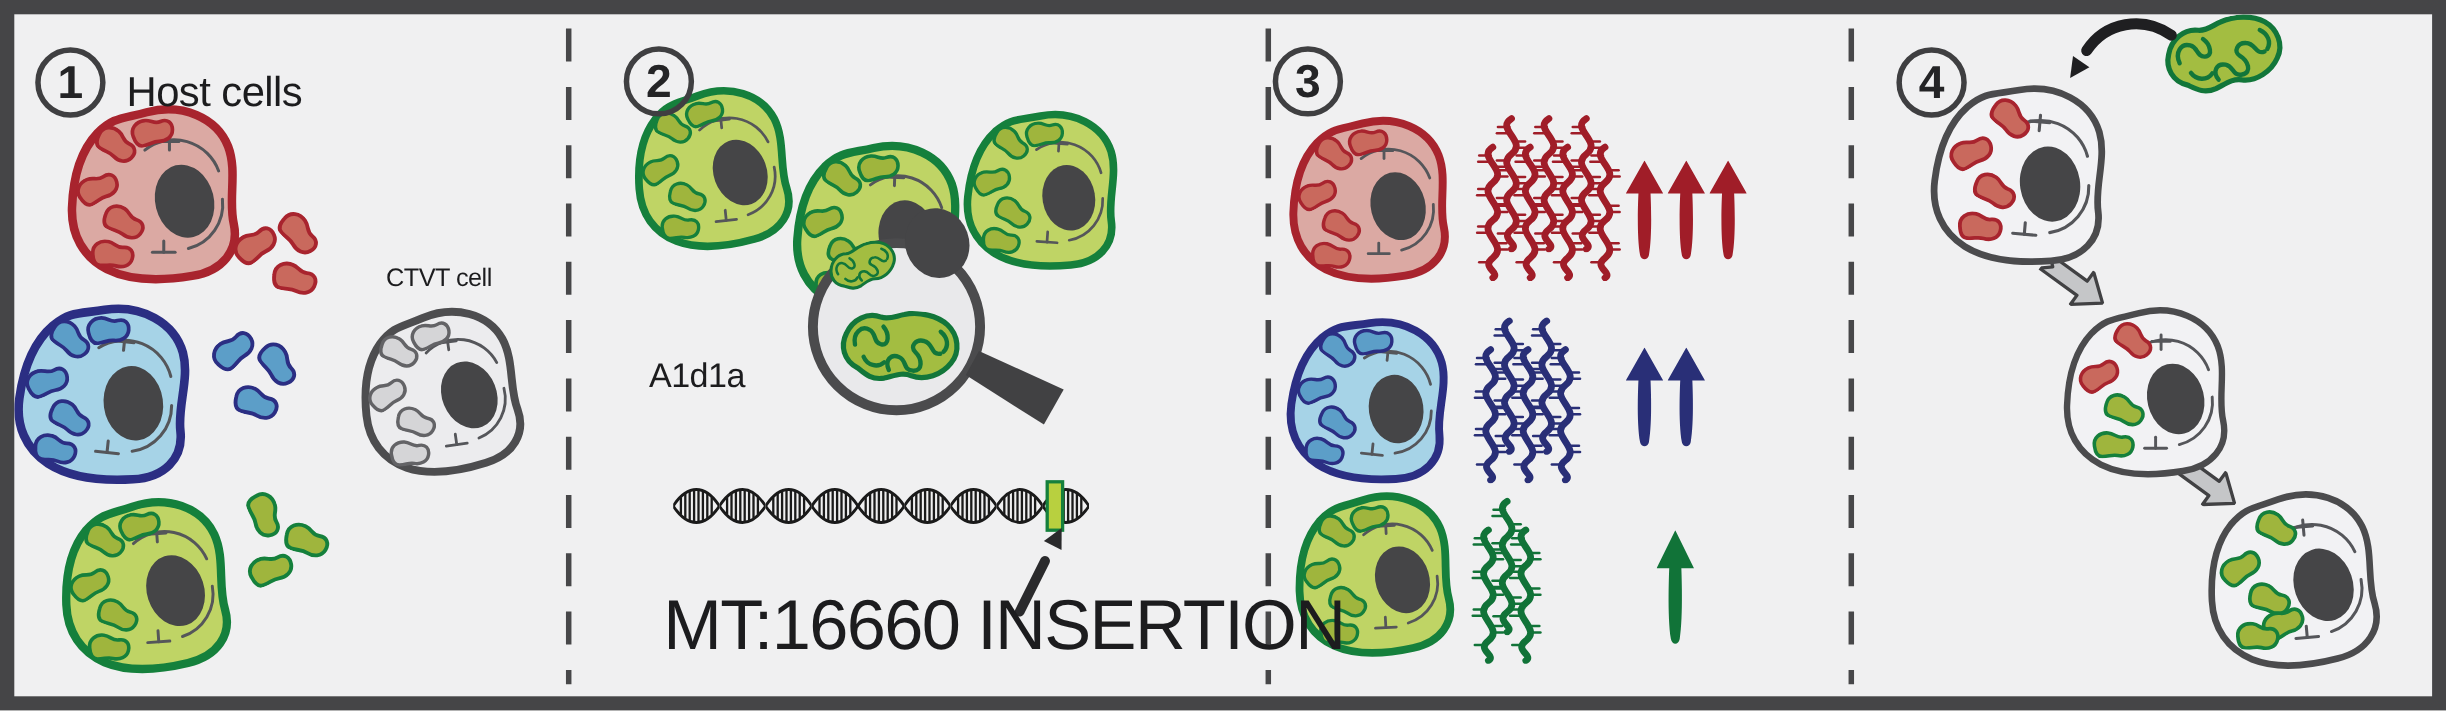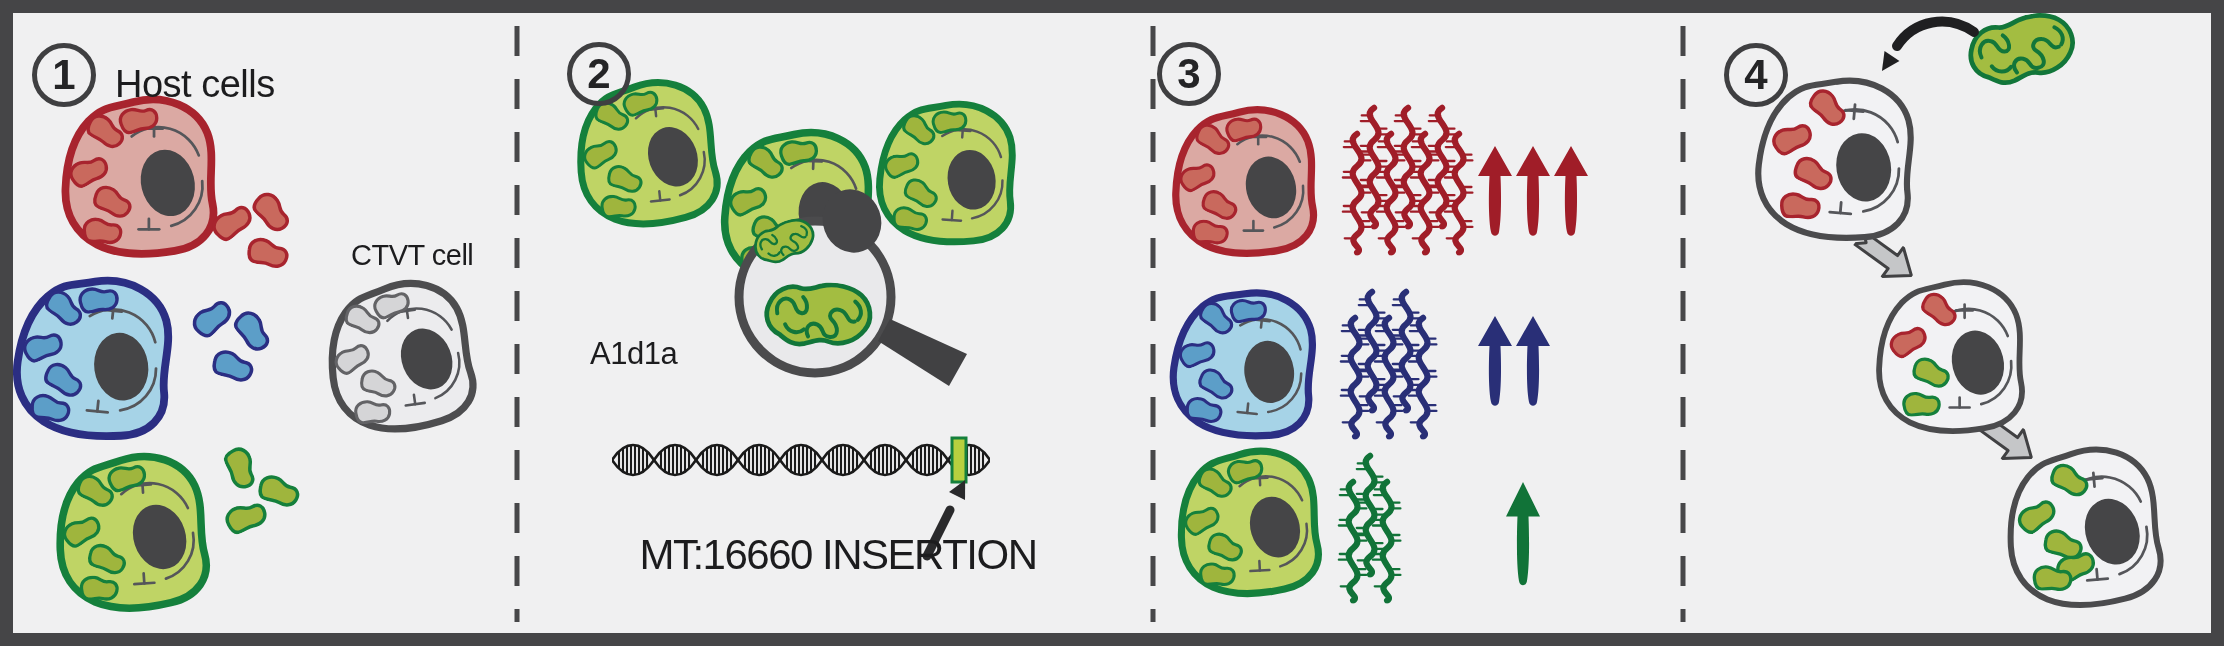--- a/index.html
+++ b/index.html
@@ -7,23 +7,23 @@
     position:relative; width:2224px; height:646px; box-sizing:border-box;
     background:var(--c-bg,#f0f0f1);
     border:13px solid var(--c-frame,#454547);
     font-family:"Liberation Sans", sans-serif;
     color:var(--c-text,#1c1c1e);
     overflow:hidden;
   }
   .gfx{position:absolute; left:-13px; top:-13px; width:2224px; height:646px;}
   .label{position:absolute; white-space:nowrap; letter-spacing:-0.5px;}
   .lbl-host   {left:102px; top:50px;  font-size:38px;}
-  .lbl-ctvt   {left:338px; top:226px; font-size:29px;}
-  .lbl-a1d1a  {left:577px; top:310px; font-size:31px; line-height:1.23; white-space:normal; width:260px;margin-top:12px;}
-  .lbl-insert {left:590px; top:518px; width:470px; text-align:center; font-size:42px; letter-spacing:-1.5px;}
+  .lbl-ctvt   {left:338px; top:226px; font-size:23px;}
+  .lbl-a1d1a  {left:577px; top:310px; font-size:31px; line-height:1.23; white-space:normal; width:260px;}
+  .lbl-insert {left:590px; top:518px; width:470px; text-align:center; font-size:64px; letter-spacing:-1.5px;}
   .badge{
     position:absolute; width:54px; height:54px; border:5px solid #3f3f41; border-radius:50%;
     display:flex; align-items:center; justify-content:center;
     font-size:42px; font-weight:bold; color:#242426; background:transparent;
   }
   
   .cell-red  {--cf:var(--red-fill,#dba9a3);  --cs:var(--red-border,#a8242e);}
   .cell-blue {--cf:var(--blue-fill,#a6d3e7); --cs:var(--blue-border,#2b2e83);}
   .cell-green{--cf:var(--green-fill,#bfd465);--cs:var(--green-border,#15803c);}
   .cell-gray {--cf:var(--gray-fill,#ececee); --cs:var(--gray-border,#4d4d4f);}

